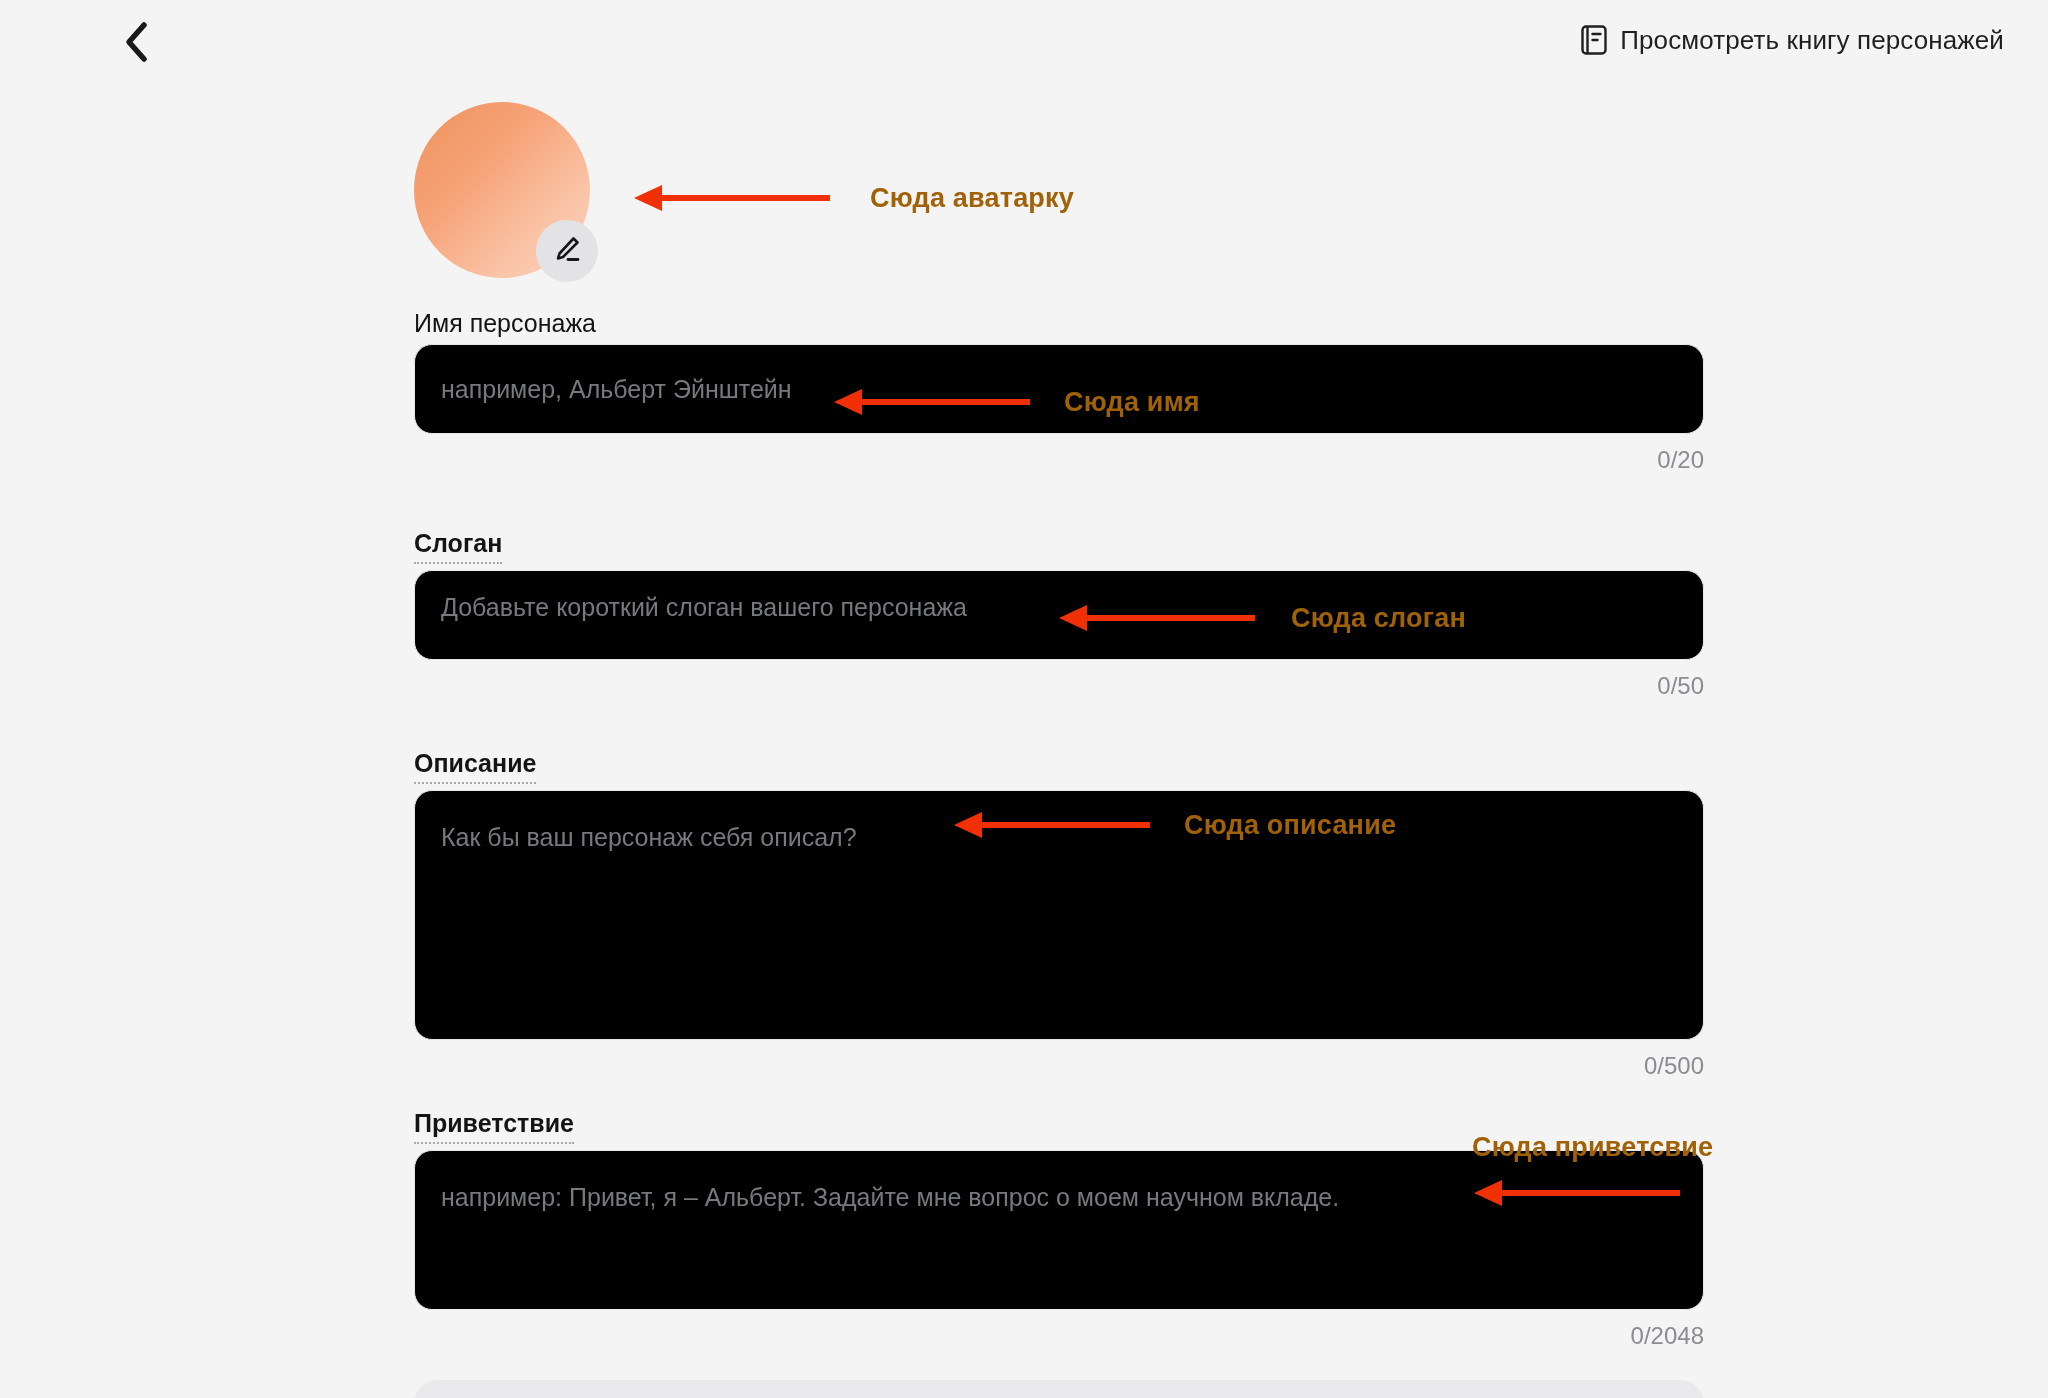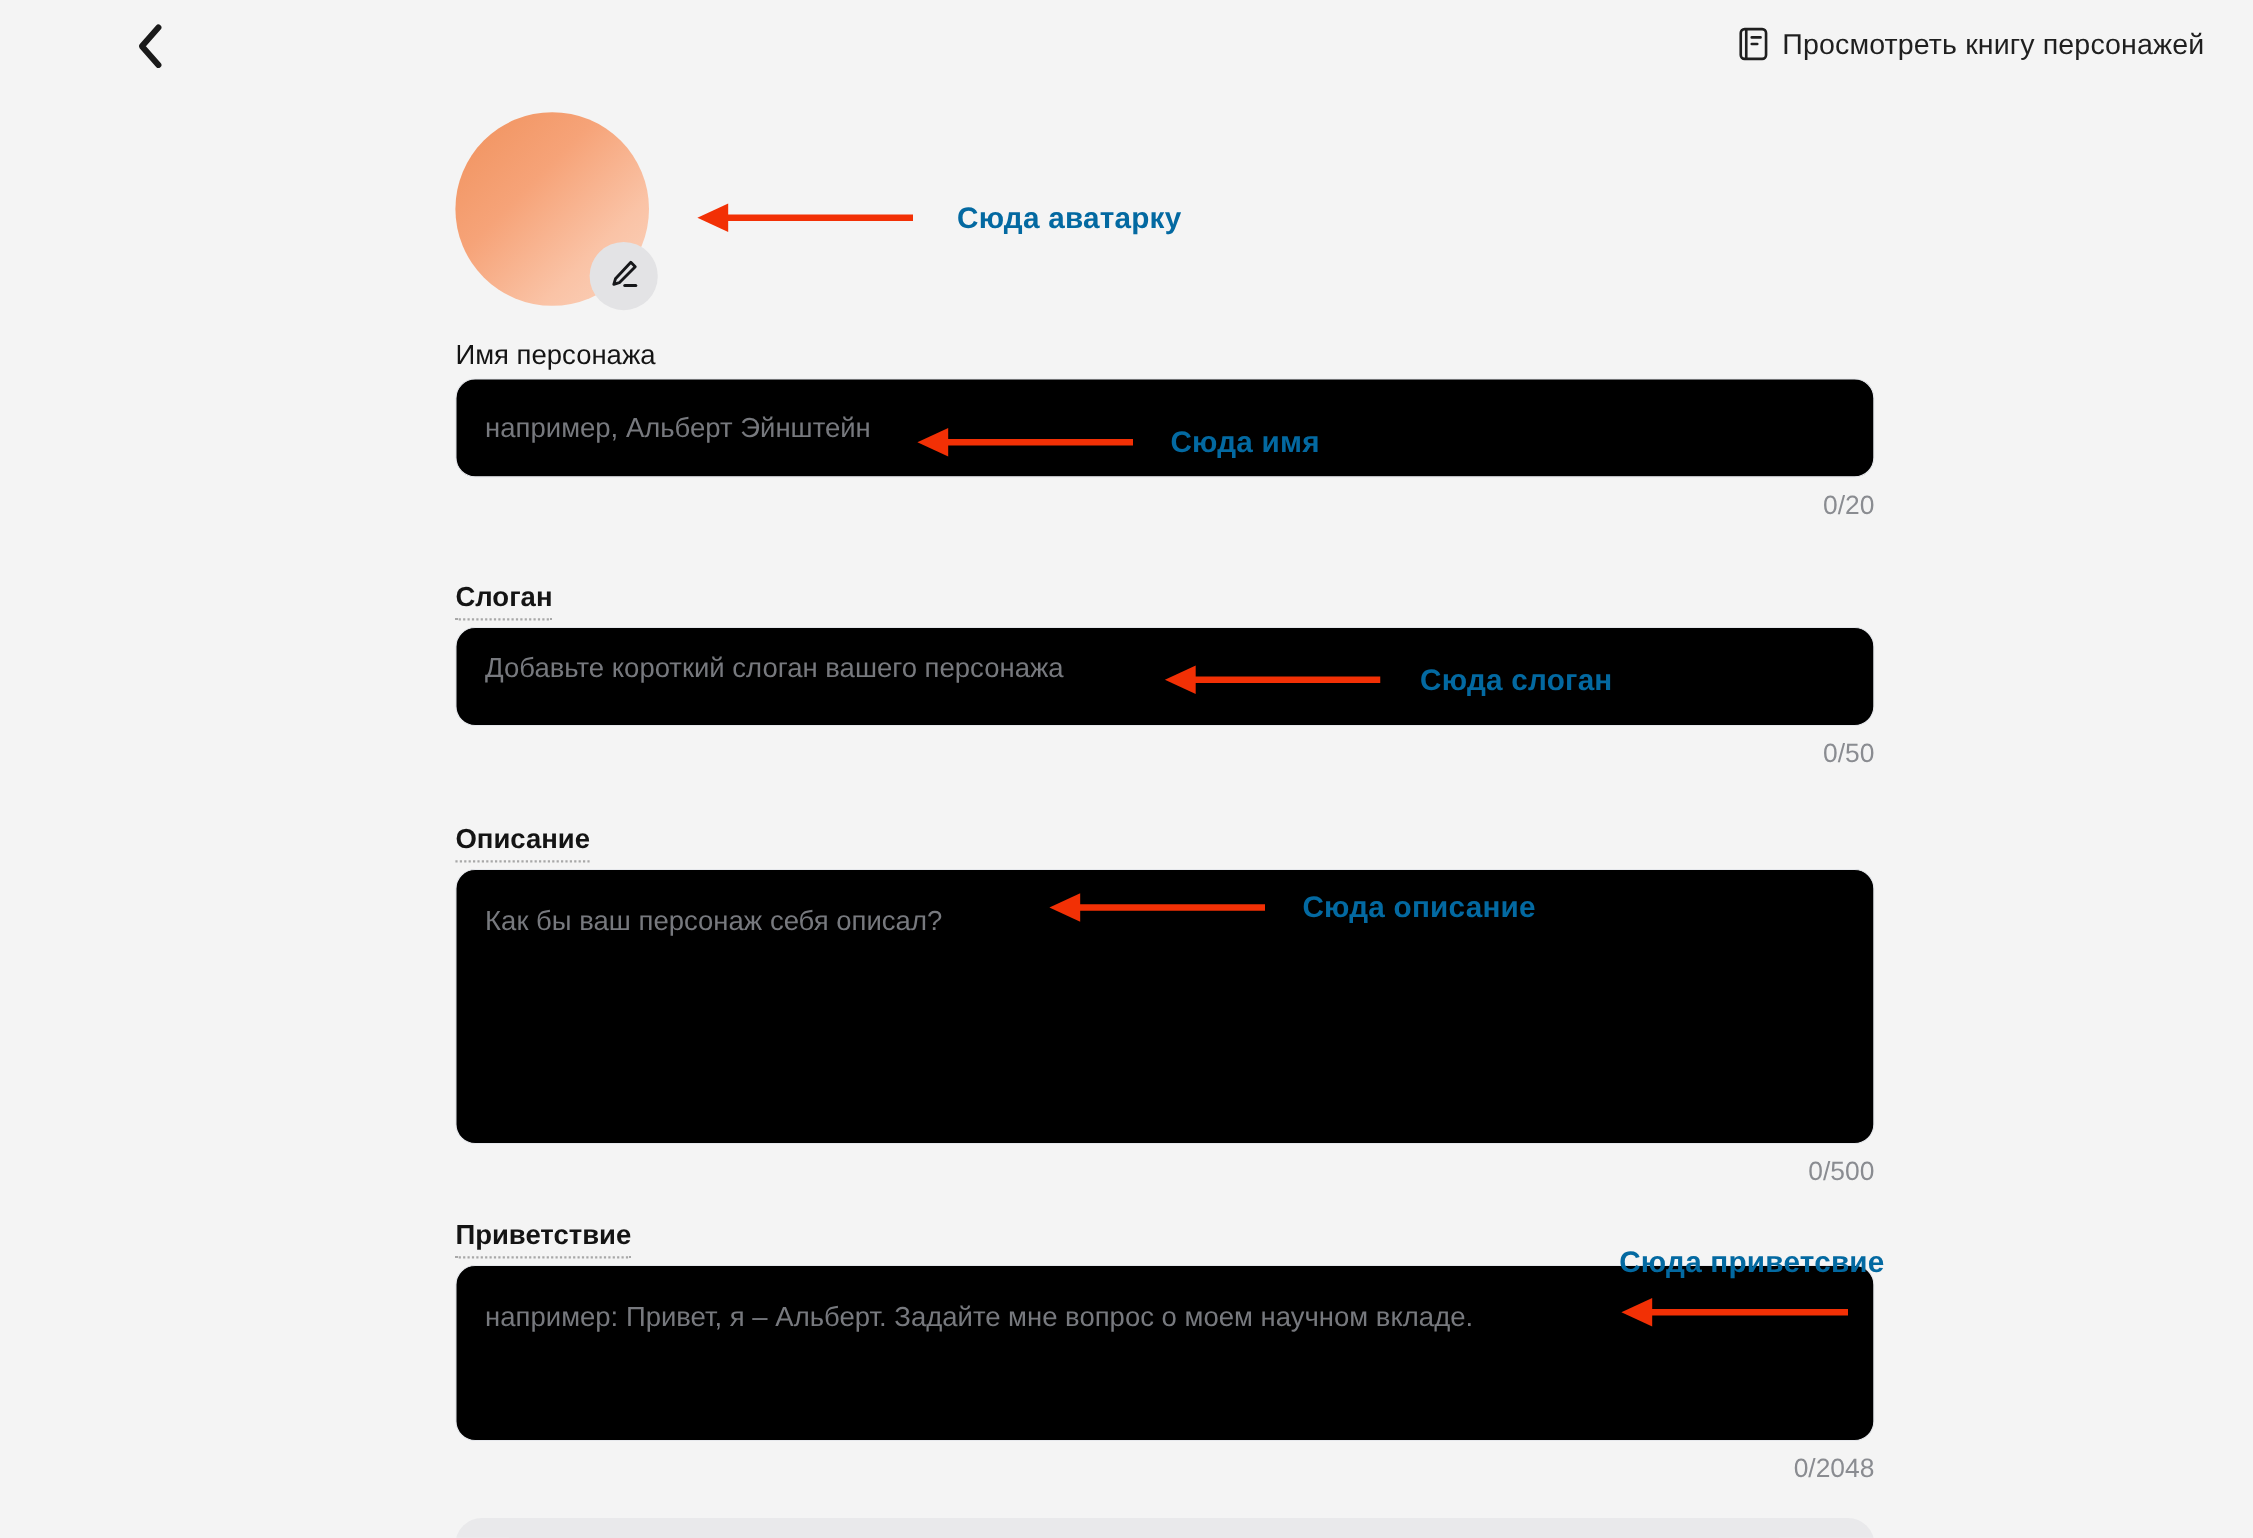--- a/index.html
+++ b/index.html
@@ -154,21 +154,21 @@
   .anno {
     position: absolute;
     display: flex;
     align-items: center;
     pointer-events: none;
   }
   .anno .arrow { display: block; }
   .anno .anno-text {
     font-size: 27px;
     font-weight: bold;
-    color: #0369a1;
+    color: #a16207;
     white-space: nowrap;
     letter-spacing: .2px;
   }
 </style>
 </head>
 <body>
 
 <div class="topbar">
 
   <div class="back-btn">

